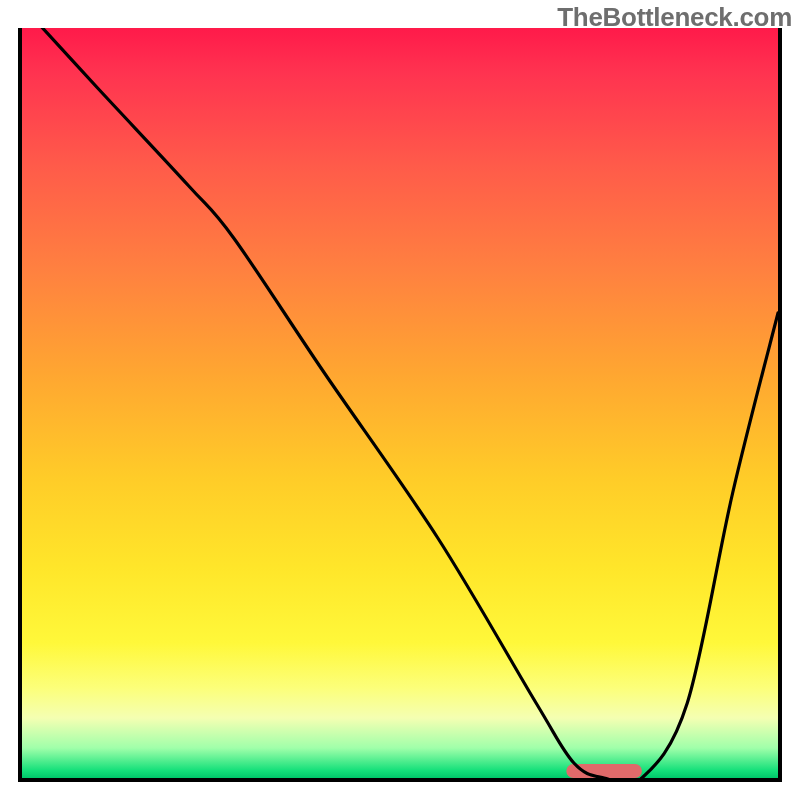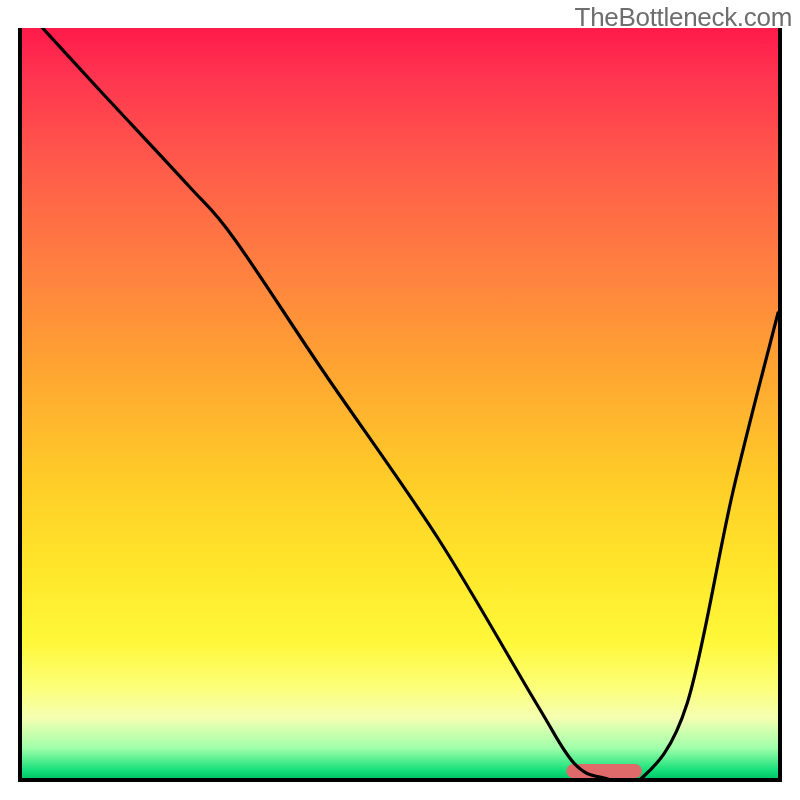--- a/index.html
+++ b/index.html
@@ -15,21 +15,21 @@
     position: relative;
     width: 800px;
     height: 800px;
     box-sizing: border-box;
   }
   .watermark {
     position: absolute;
     top: 2px;
     right: 8px;
     font-size: 26px;
-    font-weight: 400;
+    font-weight: 700;
     color: #6e6e6e;
     letter-spacing: -0.3px;
     user-select: none;
   }
   .plot-frame {
     position: absolute;
     left: 18px;
     top: 28px;
     width: 764px;
     height: 754px;

